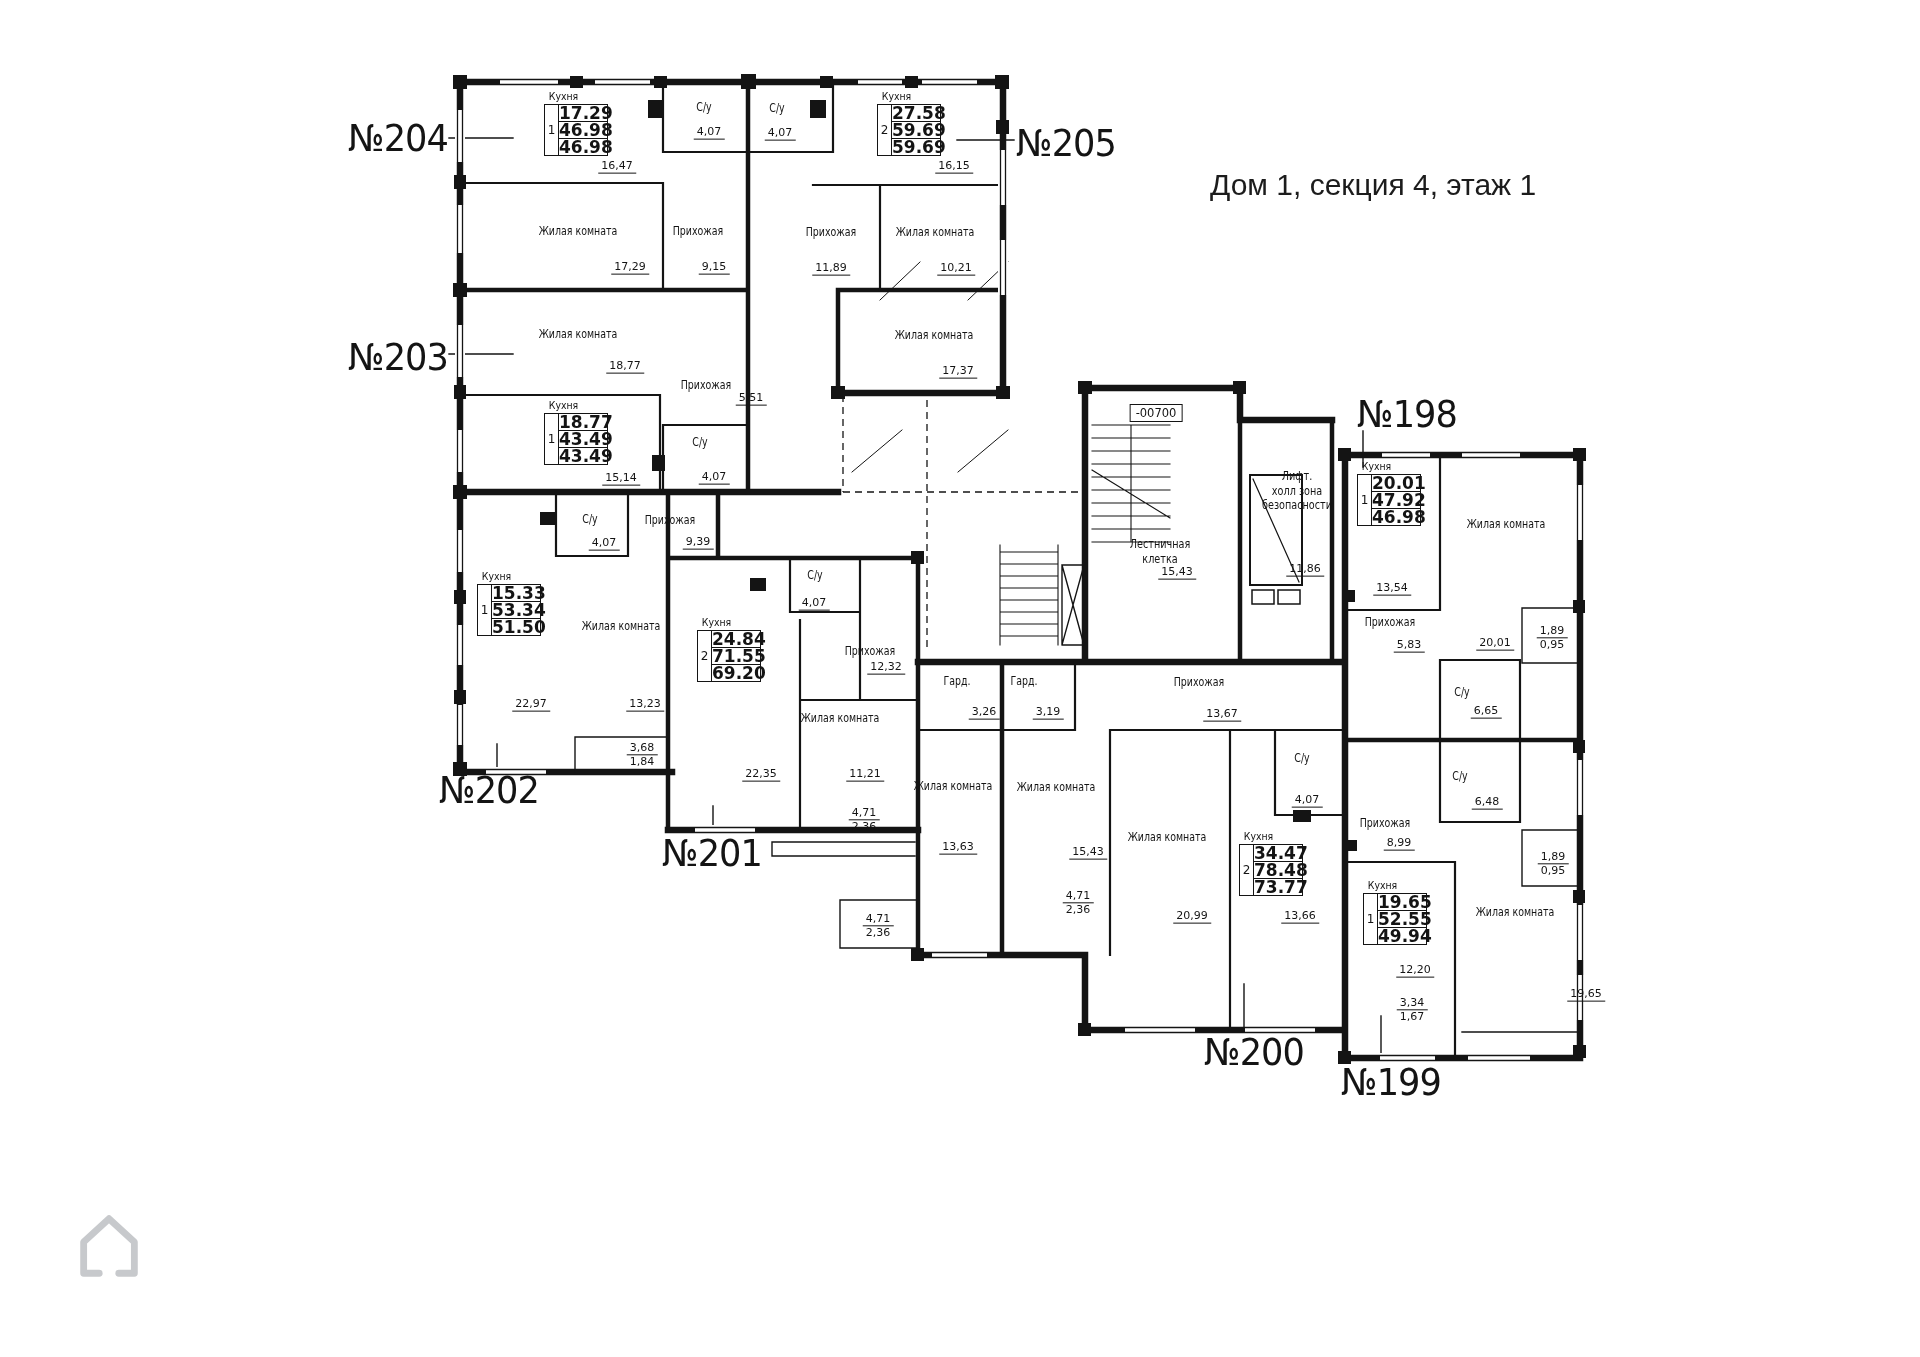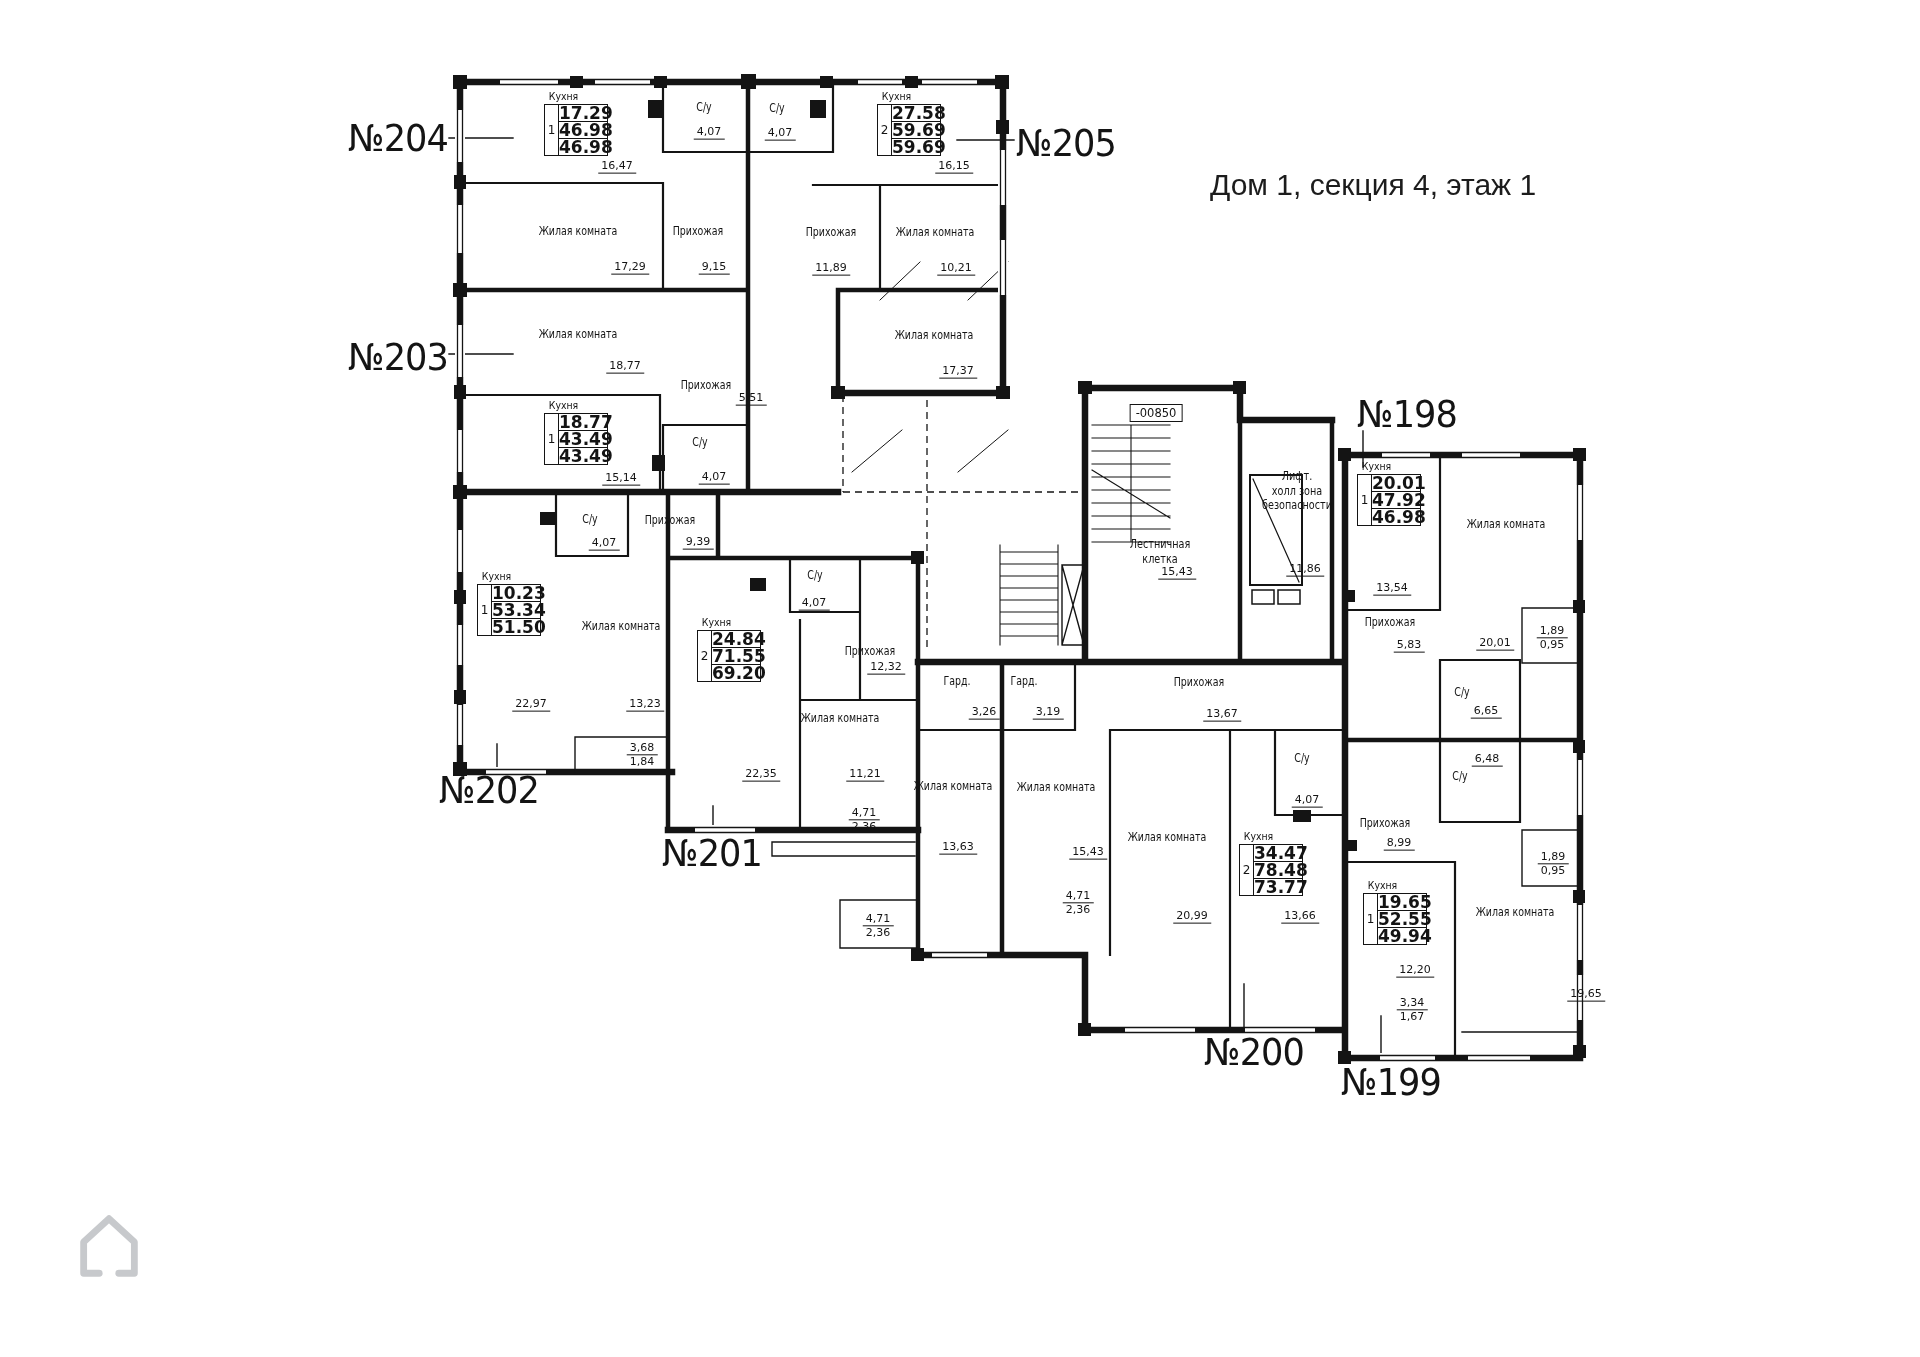--- a/index.html
+++ b/index.html
@@ -189,21 +189,21 @@
   </svg>
 
   <div class="title" style="left:1210px;top:168px">Дом 1, секция 4, этаж 1</div>
 
   <div class="wm">
     <svg width="78" height="78" viewBox="0 0 80 80">
       <path d="M30,70 H14 V38 L40,14 L66,38 V70 H50" fill="none" stroke="#c7c9cc" stroke-width="7" stroke-linejoin="round" stroke-linecap="round"></path>
     </svg>
   </div>
 
-  <div class="elev" style="left:1156px;top:413px">-00850</div>
+  <div class="elev" style="left:1156px;top:413px">-00700</div>
   <div class="lift3" style="left:1160px;top:552px">
     <div>Лестничная</div>
       <div>клетка</div>
   </div>
   <div class="dm" style="left:1177px;top:572px">15,43</div>
   <div class="lift3" style="left:1297px;top:491px">
     <div>Лифт.</div>
       <div>холл зона</div>
       <div>безопасности</div>
   </div>
@@ -270,21 +270,21 @@
   <div class="dm" style="left:751px;top:398px">5,51</div>
   <div class="rl" style="left:700px;top:442px">С/у</div>
   <div class="dm" style="left:714px;top:477px">4,07</div>
 
   <div class="apt-num" style="left:489px;top:790px">№202</div>
   <div class="stamp" style="left:477px;top:570px">
     <div class="hd">Кухня</div>
     <div class="tbl">
         <div class="cnt">1</div>
       <div class="vals">
-          <span>10.23</span>
+          <span>15.33</span>
           <span>53.34</span>
           <span>51.50</span>
         </div>
       </div>
   </div>
   <div class="rl" style="left:590px;top:519px">С/у</div>
   <div class="dm" style="left:604px;top:543px">4,07</div>
   <div class="rl" style="left:670px;top:520px">Прихожая</div>
   <div class="dm" style="left:698px;top:542px">9,39</div>
   <div class="rl" style="left:621px;top:626px">Жилая комната</div>
@@ -363,21 +363,21 @@
       <div class="vals">
           <span>19.65</span>
           <span>52.55</span>
           <span>49.94</span>
         </div>
       </div>
   </div>
   <div class="rl" style="left:1385px;top:823px">Прихожая</div>
   <div class="dm" style="left:1399px;top:843px">8,99</div>
   <div class="rl" style="left:1460px;top:776px">С/у</div>
-  <div class="dm" style="left:1487px;top:759px">6,48</div>
+  <div class="dm" style="left:1487px;top:802px">6,48</div>
   <div class="rl" style="left:1515px;top:912px">Жилая комната</div>
   <div class="dm" style="left:1586px;top:994px">19,65</div>
   <div class="dm" style="left:1415px;top:970px">12,20</div>
   <div class="dstack" style="left:1412px;top:1010px">
     <span>3,34</span>
       <span>1,67</span>
     </div>
   <div class="dstack" style="left:1553px;top:864px">
     <span>1,89</span>
       <span>0,95</span>

